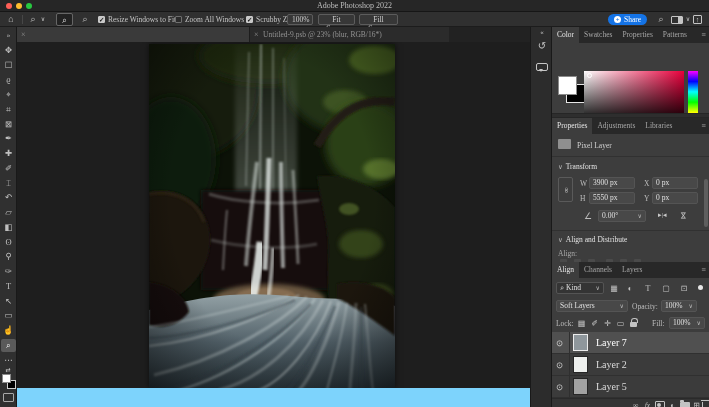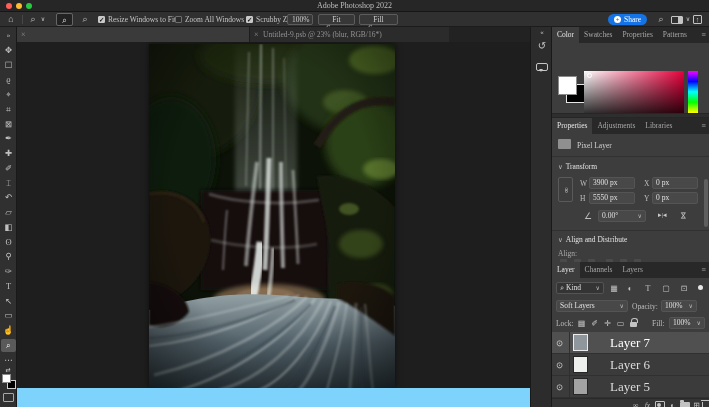--- a/index.html
+++ b/index.html
@@ -64,21 +64,21 @@
 #satbox{position:absolute;left:32px;top:28px;width:100px;height:52px;background:linear-gradient(to top,#000,rgba(0,0,0,0)),linear-gradient(to right,#fff,#e8003c)}
 #satcur{position:absolute;left:3px;top:2px;width:5px;height:5px;border:1px solid #fff;border-radius:50%}
 #huebar{position:absolute;left:136px;top:28px;width:10px;height:52px;background:linear-gradient(to bottom,#ff00ff,#0000ff,#00ffff,#00ff00,#ffff00,#ff0000)}
 #huecur{position:absolute;left:146px;top:72px;border:3px solid transparent;border-right:4px solid #fff}
 
 .lrow{position:absolute;left:0;width:157px;height:22px;background:#3b3b3b;border-bottom:1px solid #303030}
 .lrow.sel{background:#505050}
 .lrow:before{content:"";position:absolute;left:17px;top:0;bottom:0;width:1px;background:#2f2f2f}
 .eye{position:absolute;left:4px;top:0;line-height:22px;font-size:8.5px;color:#cdcdcd}
 .lthumb{position:absolute;left:21px;top:2px;width:15px;height:17px;border:1px solid #262626}
-.lname{position:absolute;left:58px;top:0;line-height:22px;font-size:13px;color:#dcdcdc}
+.lname{position:absolute;left:44px;top:0;line-height:22px;font-size:10px;color:#dcdcdc}
 .lbar-i{position:absolute;top:0;height:13px;line-height:13px;font-size:8px;color:#c3c3c3;text-align:center}
 .i-lock{position:absolute;width:7px;height:5px;background:#c3c3c3;border-radius:1px}
 .i-lock:before{content:"";position:absolute;top:-4px;left:1px;width:5px;height:4px;border:1px solid #c3c3c3;border-bottom:none;border-radius:3px 3px 0 0}
 .i-mask{position:absolute;width:10px;height:8px;border:1px solid #c3c3c3;border-radius:1px}
 .i-mask:after{content:"";position:absolute;left:1px;top:1px;width:4px;height:4px;border-radius:50%;background:#c3c3c3}
 .i-folder{position:absolute;width:10px;height:7px;background:#c3c3c3;border-radius:1px}
 .i-folder:before{content:"";position:absolute;top:-2px;left:0;width:4px;height:2px;background:#c3c3c3;border-radius:1px 1px 0 0}
 .i-trash{position:absolute;width:8px;height:8px;border:1px solid #c3c3c3;border-top:none;border-radius:0 0 1px 1px}
 .i-trash:before{content:"";position:absolute;top:-2px;left:-2px;width:10px;height:1px;background:#c3c3c3}
 .i-dot{position:absolute;width:5px;height:5px;border-radius:50%;background:#e6e6e6}
@@ -318,21 +318,21 @@
       <span class="faint" style="left:8px;top:125px"></span>
       <span class="faint" style="left:22px;top:125px"></span>
       <span class="faint" style="left:36px;top:125px"></span>
       <span class="faint" style="left:54px;top:125px"></span>
       <span class="faint" style="left:68px;top:125px"></span>
       <span class="faint" style="left:82px;top:125px"></span>
       <span class="scrollthumb" style="right:1px;top:45px;height:48px"></span>
     </div>
 
     <div class="ptabs" style="top:235px">
-      <span class="ptab on">Layer</span>
+      <span class="ptab on">Align</span>
       <span class="ptab">Channels</span>
       <span class="ptab">Layers</span>
       <span class="pmenu">≡</span>
     </div>
     <div class="pbody" style="top:251px;height:129px">
       <div class="fld" style="left:4px;top:4px;width:48px;background:#343434"><span>⌕</span> <span>Kind</span><span class="dd-v">∨</span></div>
       <span class="lbar-i" style="left:56px;top:4px;width:12px">▦</span>
       <span class="lbar-i" style="left:72px;top:4px;width:12px">◐</span>
       <span class="lbar-i" style="left:90px;top:4px;width:12px">T</span>
       <span class="lbar-i" style="left:108px;top:4px;width:12px">▢</span>
@@ -351,21 +351,21 @@
       <div class="fld" style="left:117px;top:39px;width:36px"><span>100%</span><span class="dd-v">∨</span></div>
 
       <div class="lrow sel" style="top:54px">
         <span class="eye">⊙</span>
         <span class="lthumb" style="background:#8f979c;outline:1px solid #ececec;outline-offset:-1px"></span>
         <span class="lname" style="color:#fff">Layer 7</span>
       </div>
       <div class="lrow" style="top:76px">
         <span class="eye">⊙</span>
         <span class="lthumb" style="background:#eef0ee"></span>
-        <span class="lname">Layer 6</span>
+        <span class="lname">Layer 2</span>
       </div>
       <div class="lrow" style="top:98px">
         <span class="eye">⊙</span>
         <span class="lthumb" style="background:#a2a2a2"></span>
         <span class="lname">Layer 5</span>
       </div>
 
       <div style="position:absolute;left:0;top:120px;width:157px;height:13px;background:#343434;border-top:1px solid #2a2a2a">
         <span class="lbar-i" style="left:78px;width:11px">∞</span>
         <span class="lbar-i" style="left:90px;width:11px;font-style:italic;font-size:7.5px">fx</span>

